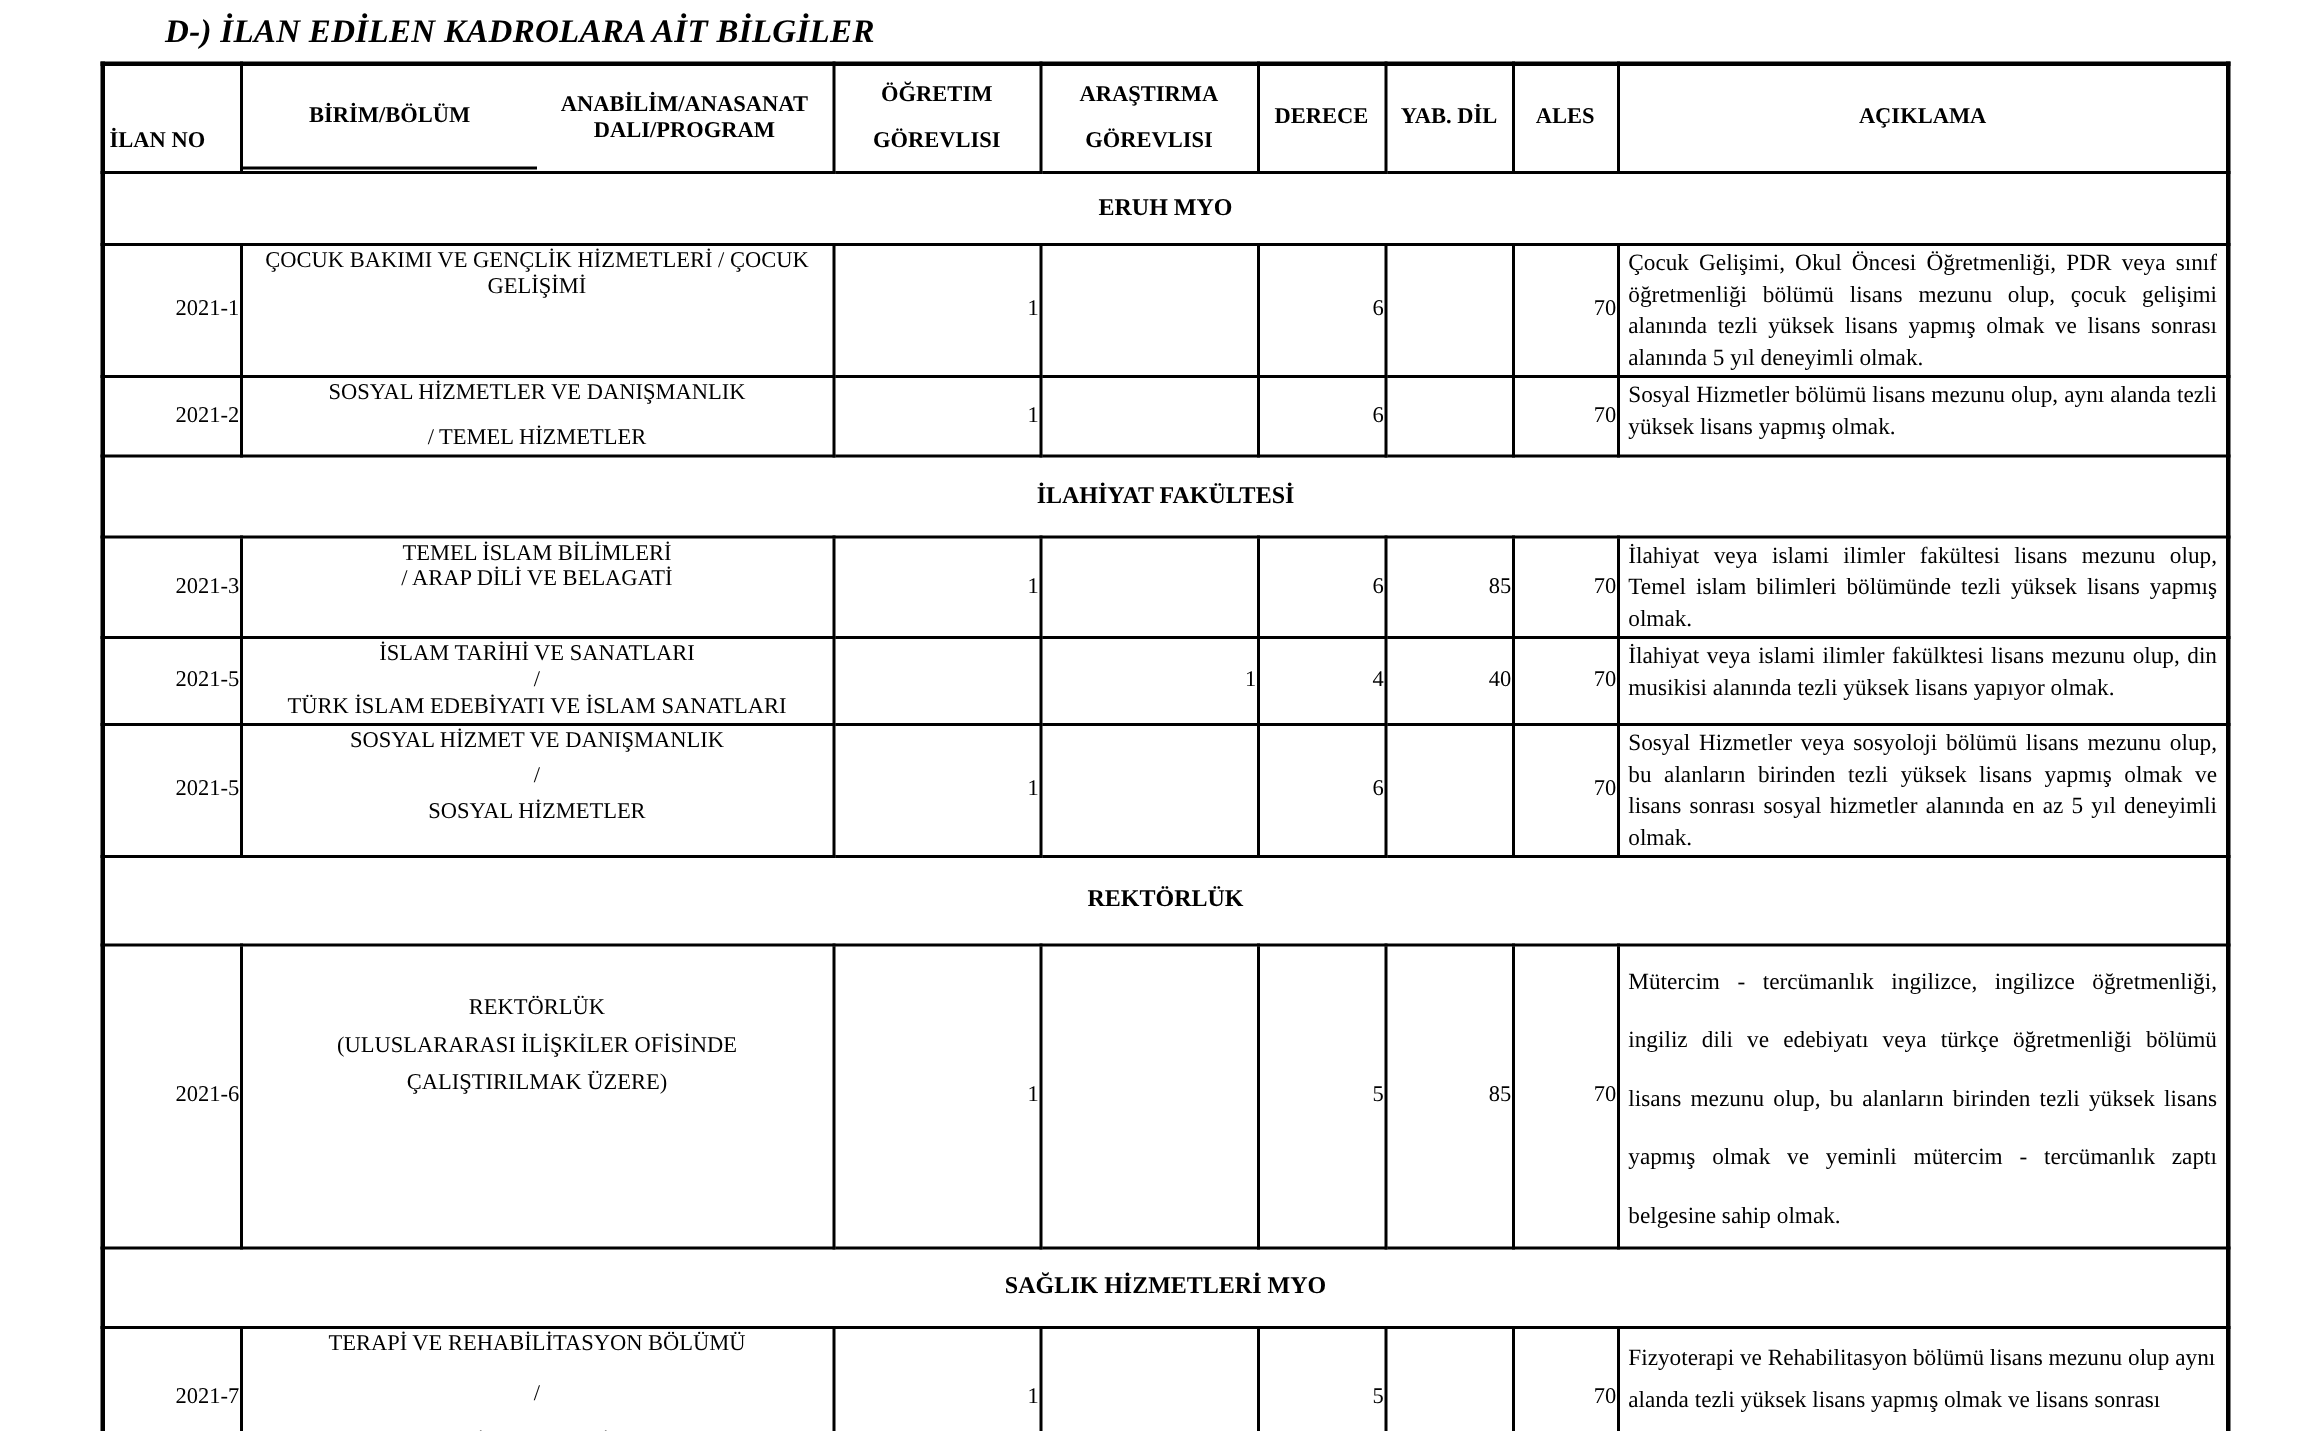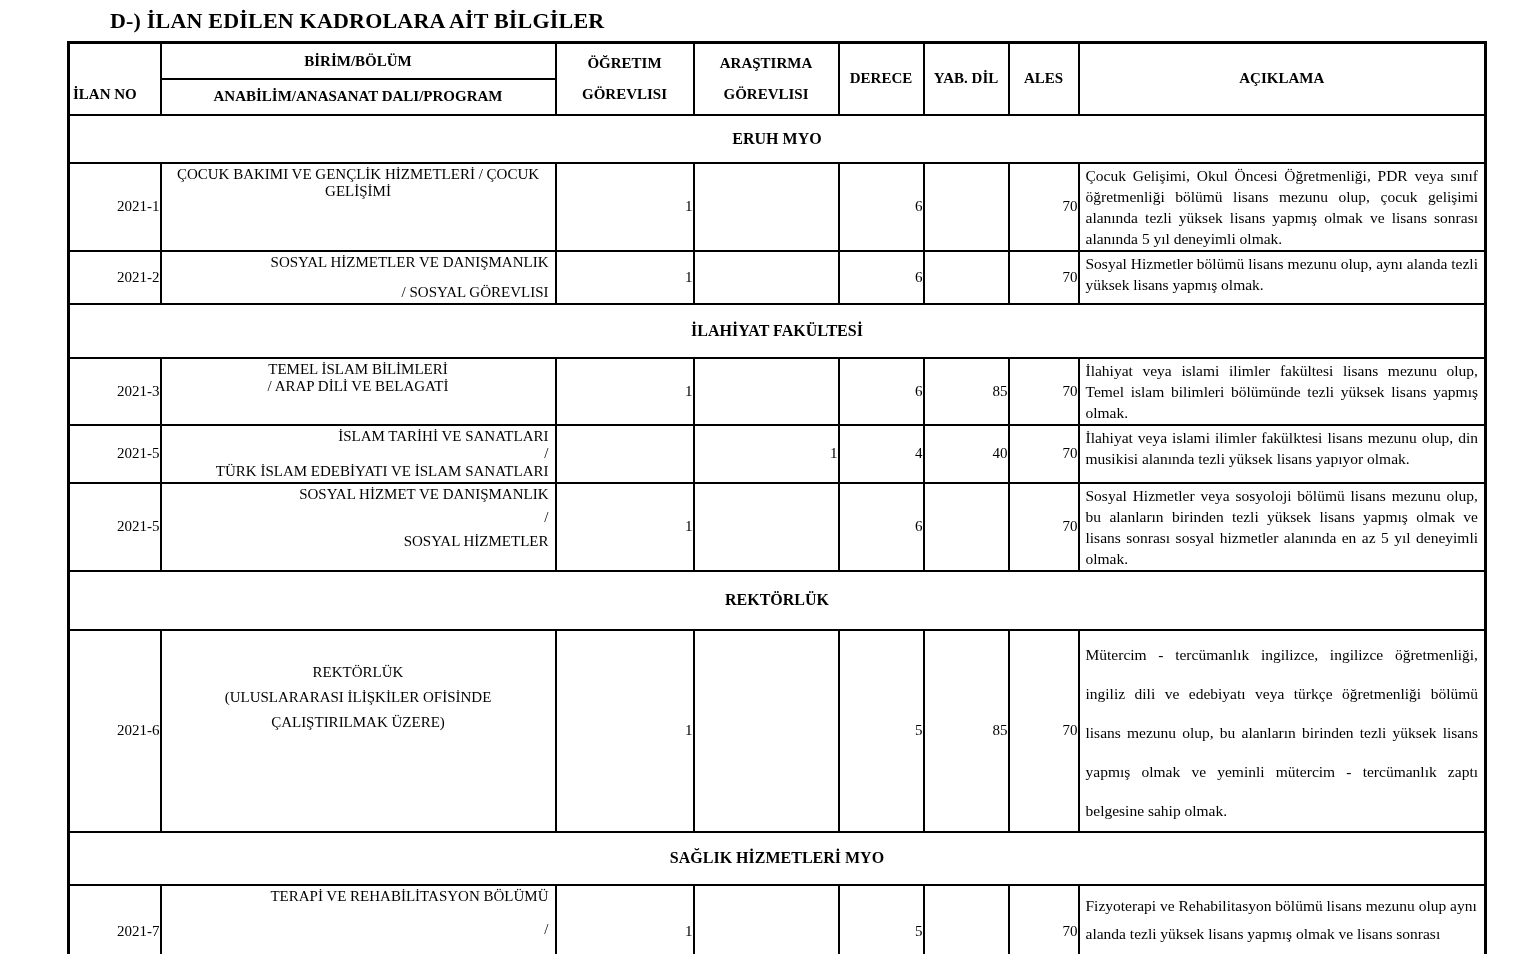--- a/index.html
+++ b/index.html
@@ -6,47 +6,48 @@
   html, body { margin: 0; padding: 0; background: #ffffff; }
   body {
     width: 1536px; height: 954px;
     font-family: "Liberation Serif", "DejaVu Serif", serif;
     color: #000;
   }
   .page-title {
     font-size: 22px; font-weight: bold;
     margin: 8px 0 7px 110px;
     letter-spacing: 0.2px;
+    font-style: italic;
   }
   table.kadro {
     border-collapse: collapse;
     table-layout: fixed;
     width: 1417px;
     margin-left: 67px;
     border: 3px solid #000;
   }
   td { border: 2px solid #000; padding: 0; overflow: hidden; }
 
   
   .hdr { font-weight: bold; font-size: 15px; text-align: center; vertical-align: middle; }
   .ilan-hdr { vertical-align: bottom; text-align: left; padding: 0 0 11px 3px; }
-  .split { display: flex; flex-direction: column; height: 68px; }
+  .split { display: flex; height: 68px; }
   .split .half { flex: 1; display: flex; align-items: center; justify-content: center; }
   .split .half.top { border-bottom: 2px solid #000; }
   .twoline { display: flex; flex-direction: column; justify-content: space-around; height: 62px; align-items: center; }
 
   
   .section-cell { font-weight: bold; font-size: 16px; text-align: center; vertical-align: middle; }
 
   
   .num { text-align: right; vertical-align: middle; font-size: 15px; }
   .birim { font-size: 15px; text-align: center; vertical-align: top; padding: 2px 6px; }
   .bbox { display: flex; flex-direction: column; align-items: center; width: 100%; }
   .b-top { justify-content: flex-start; }
-  .b-between { justify-content: space-between; align-items: flex-end; }
+  .b-between { justify-content: space-between; }
   .b-center { justify-content: center; line-height: 25px; }
   .acik { font-size: 15.5px; text-align: justify; vertical-align: top; padding: 1px 6px 1px 6px; line-height: 21px; }
   .acik.loose { line-height: 39px; padding-top: 4px; }
   .acik.loose2 { line-height: 28px; padding-top: 6px; text-align: left; }
 </style>
 </head>
 <body>
 
 <h1 class="page-title">D-) İLAN EDİLEN KADROLARA AİT BİLGİLER</h1>
 
@@ -106,21 +107,21 @@
     <td class="num"></td>
     <td class="num">70</td>
     <td class="acik">Çocuk Gelişimi, Okul Öncesi Öğretmenliği, PDR veya sınıf öğretmenliği bölümü lisans mezunu olup, çocuk gelişimi alanında tezli yüksek lisans yapmış olmak ve lisans sonrası alanında 5 yıl deneyimli olmak.</td>
   </tr>
 
   <tr style="height:53px">
     <td class="num">2021-2</td>
     <td class="birim">
       <div class="bbox b-between" style="height:47px">
         <div>SOSYAL HİZMETLER VE DANIŞMANLIK</div>
-        <div>/ SOSYAL GÖREVLISI</div>
+        <div>/ TEMEL HİZMETLER</div>
       </div>
     </td>
     <td class="num">1</td>
     <td class="num"></td>
     <td class="num">6</td>
     <td class="num"></td>
     <td class="num">70</td>
     <td class="acik">Sosyal Hizmetler bölümü lisans mezunu olup, aynı alanda tezli yüksek lisans yapmış olmak.</td>
   </tr>
 

